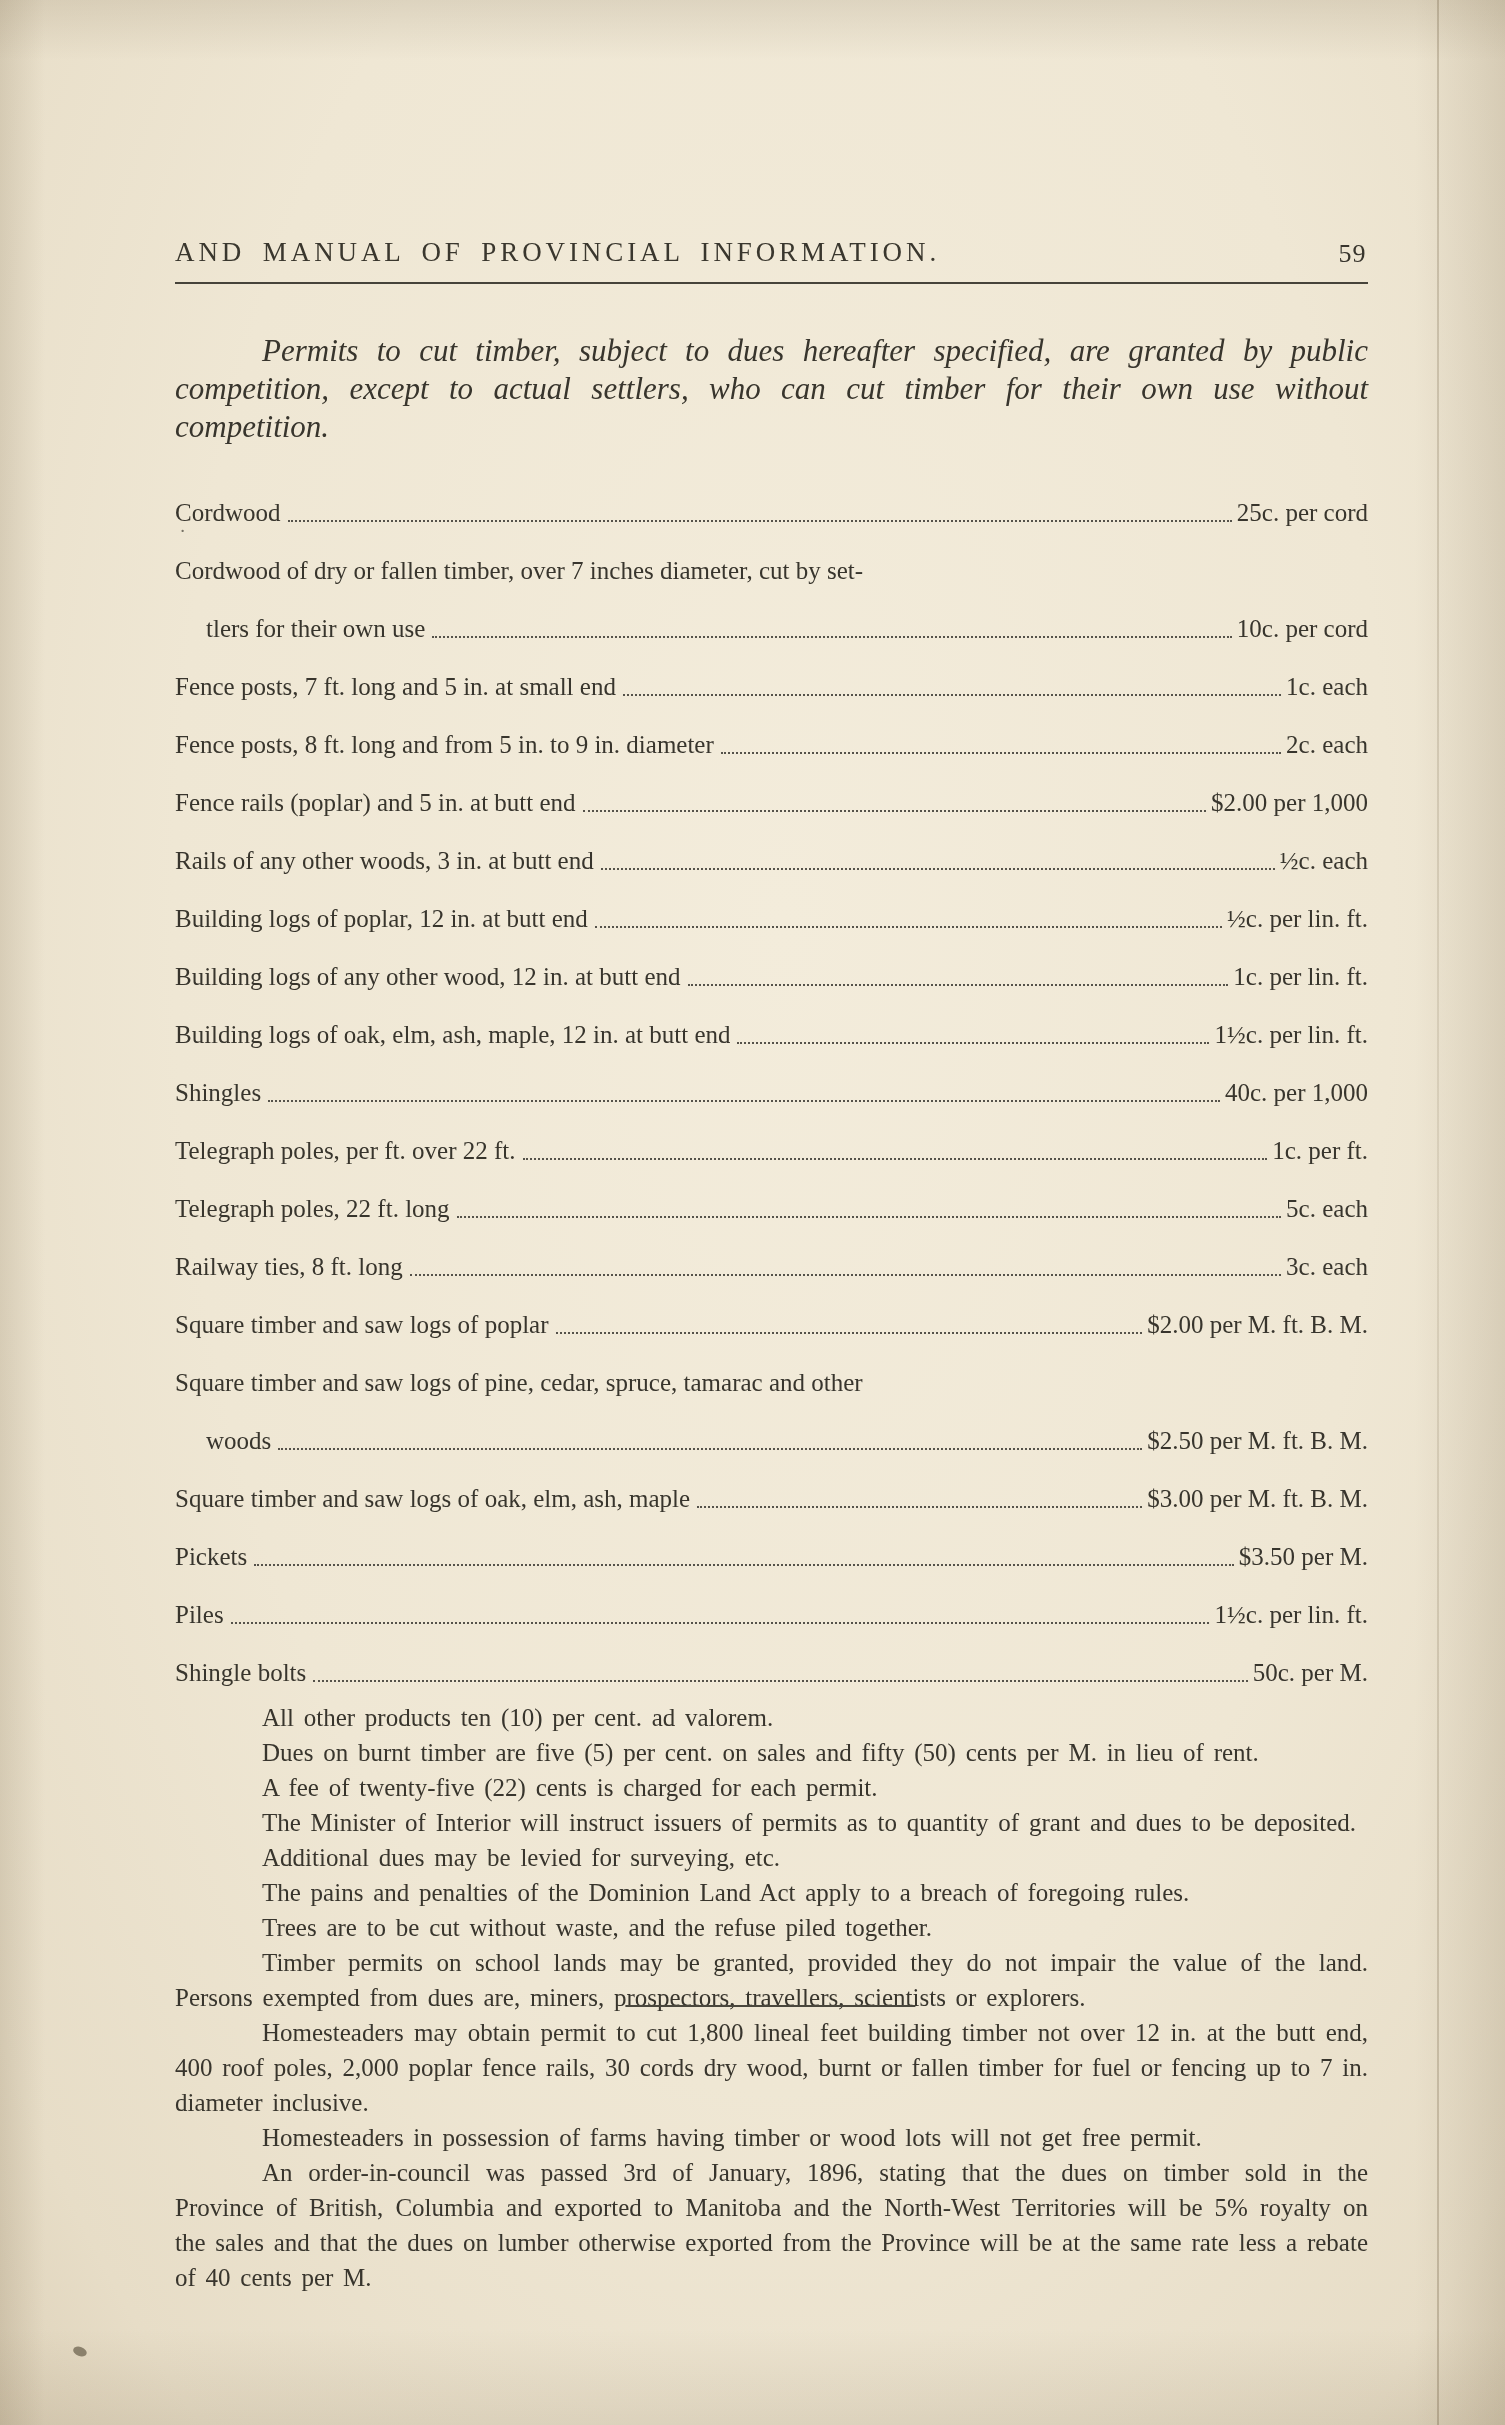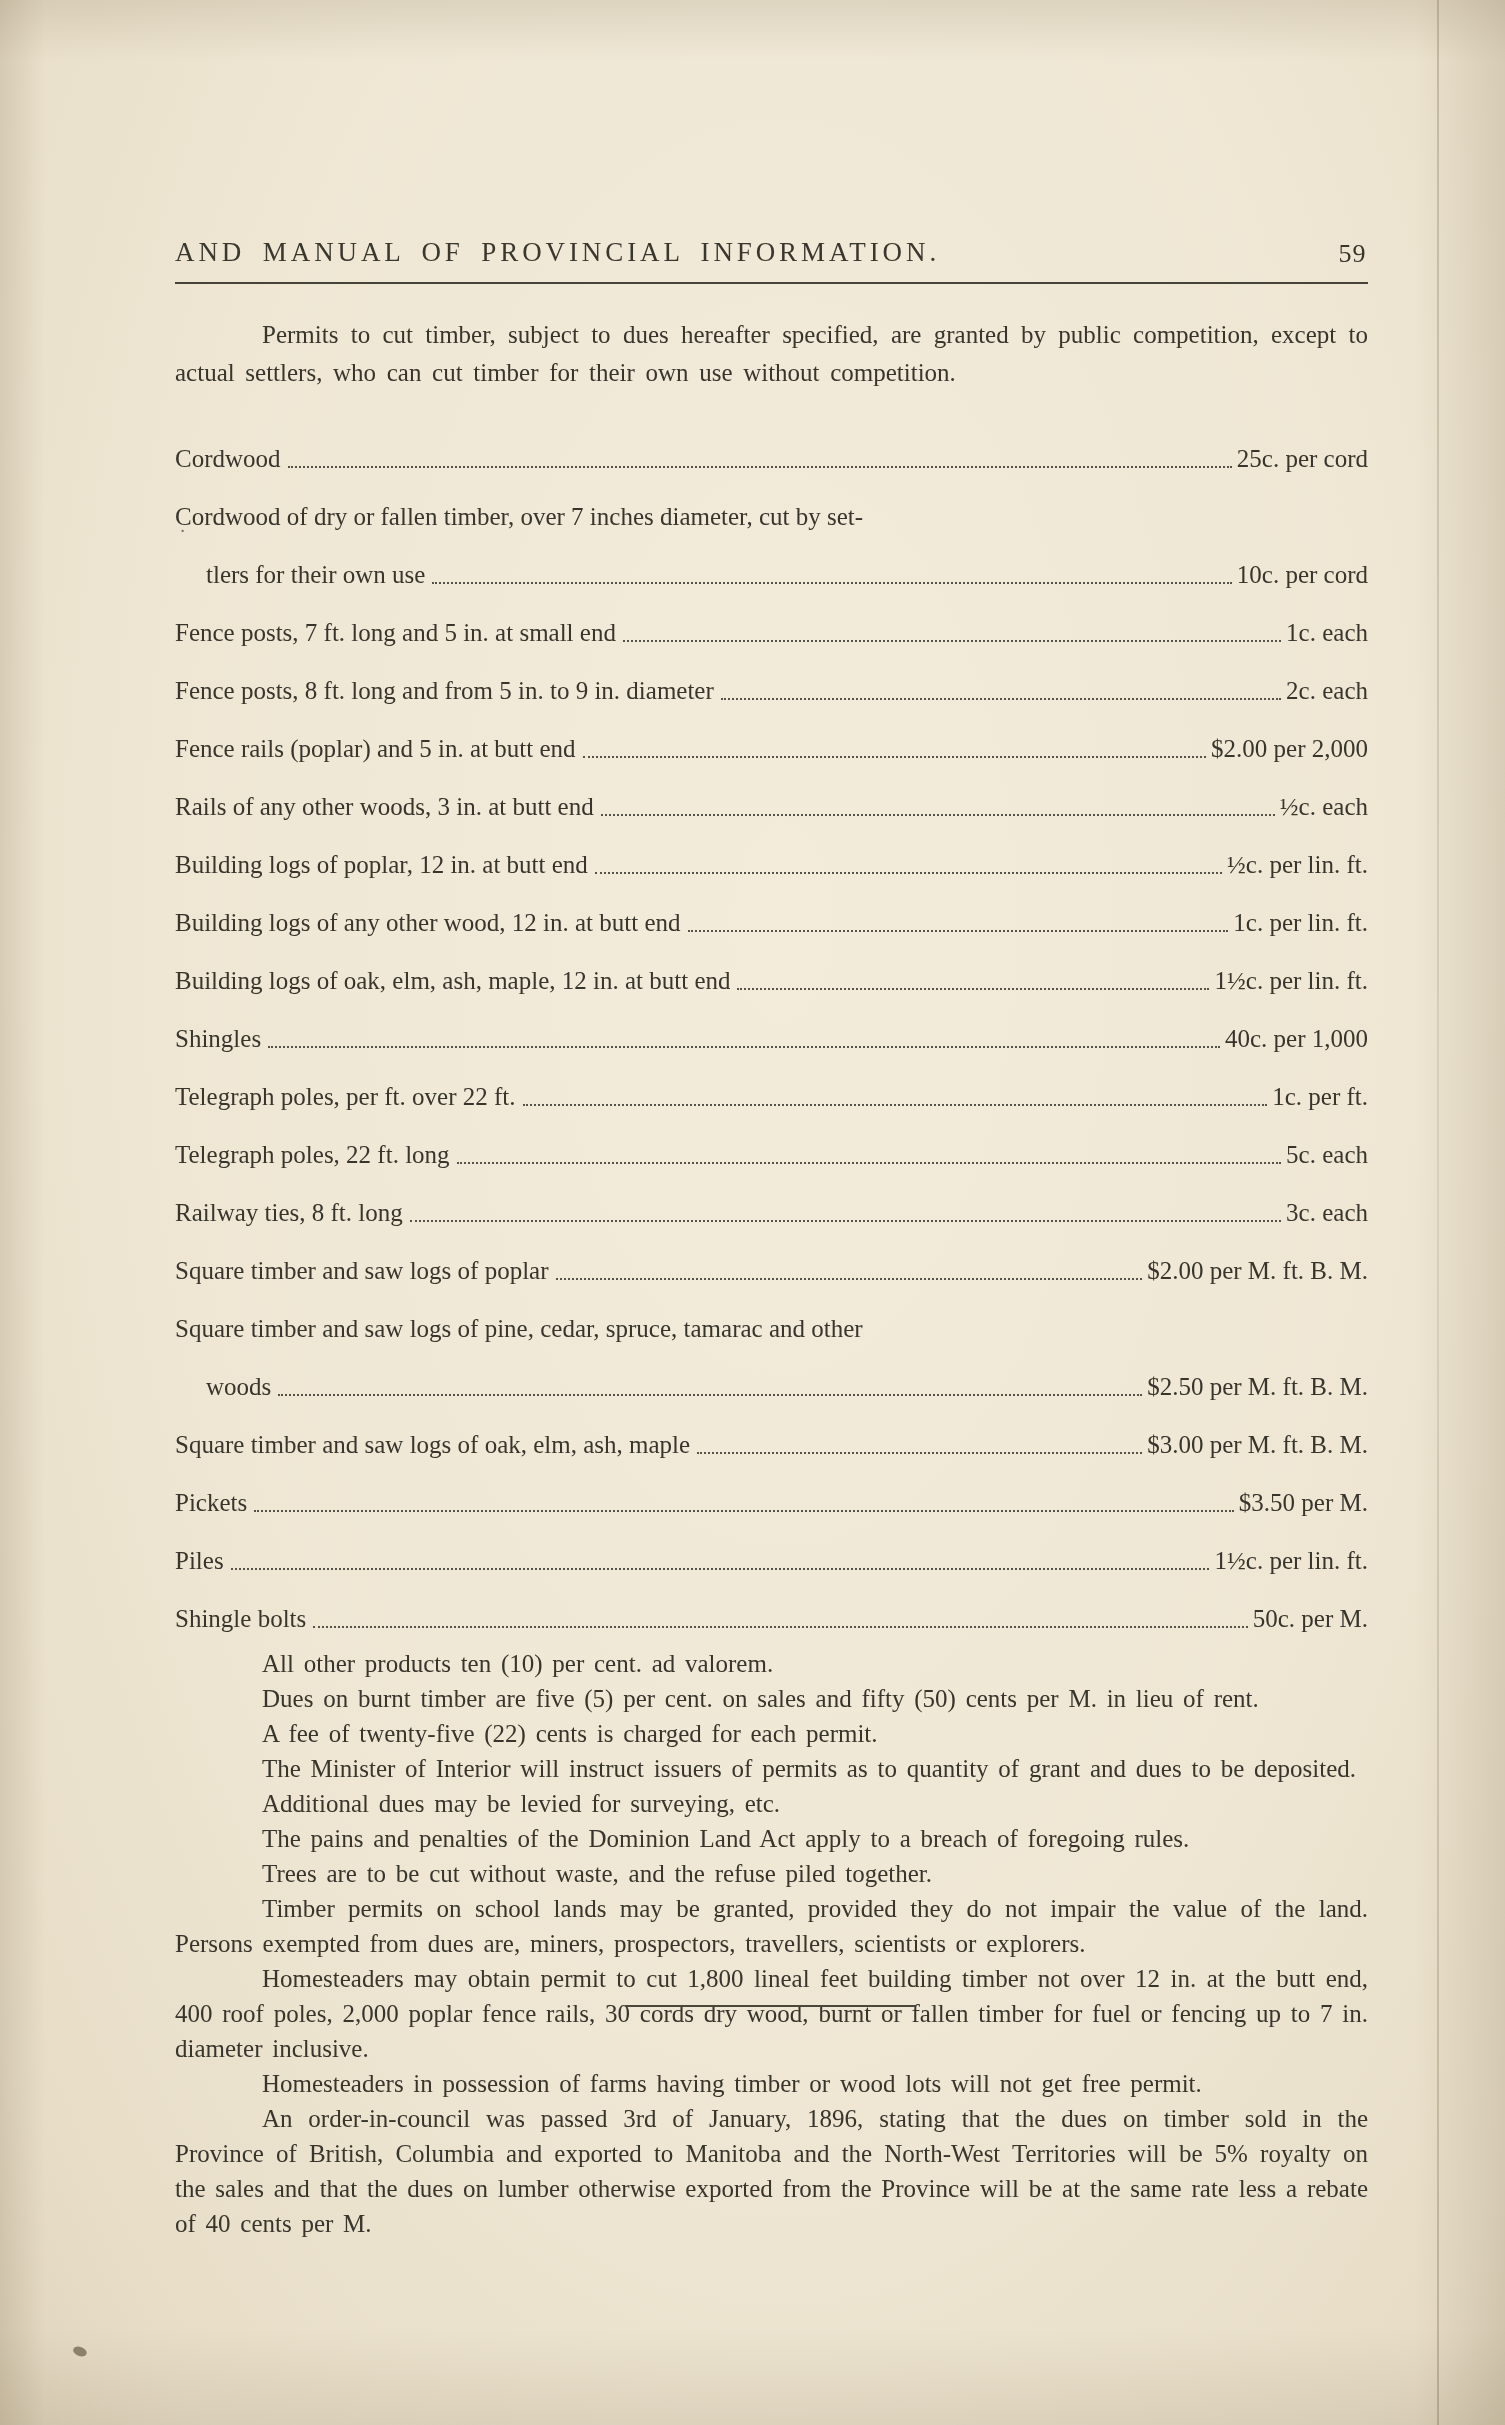--- a/index.html
+++ b/index.html
@@ -28,22 +28,22 @@
 
   .hdr { position:relative; text-align:left; }
   .hdr .title {
     font-size:27px; letter-spacing:3.9px; word-spacing:7px;
     color:#3a372e;
   }
   .hdr .pgnum { position:absolute; right:1.7px; top:1.7px; font-size:26px; letter-spacing:0.9px; }
   .rule { border:0; border-top:2.6px solid #46433a; margin:14px 0 0 0; }
 
   .intro {
-    margin:32px 0 0 0; font-size:25px; line-height:38px;
-    text-align:justify; text-indent:87px; word-spacing:4.4px;
+    margin:48px 0 0 0; font-size:31px; line-height:38px;
+    text-align:justify; text-indent:87px; word-spacing:4.4px;font-style:italic;
   }
   .margin-mark { position:absolute; left:5.2px; top:278px; font-size:19px; opacity:.65; }
 
   .price-list { margin-top:24.4px; font-size:25px; line-height:31px; }
   .price-list .row { display:flex; align-items:baseline; white-space:nowrap; }
   .price-list .row.indent { padding-left:31px; }
   .price-list .label { flex:0 1 auto; overflow:hidden;margin-top:27px; }
   .price-list .dots {
     flex:1 1 12.2px; min-width:12.2px; align-self:flex-end;
     border-bottom:2.6px dotted #55524a; margin:0 5.2px 6.1px 7px; height:0;
@@ -99,21 +99,21 @@
           <span class="price">1c. each</span>
         </div>
         <div class="row">
           <span class="label">Fence posts, 8 ft. long and from 5 in. to 9 in. diameter</span>
           <span class="dots"></span>
           <span class="price">2c. each</span>
         </div>
         <div class="row">
           <span class="label">Fence rails (poplar) and 5 in. at butt end</span>
           <span class="dots"></span>
-          <span class="price">$2.00 per 2,000</span>
+          <span class="price">$2.00 per 1,000</span>
         </div>
         <div class="row">
           <span class="label">Rails of any other woods, 3 in. at butt end</span>
           <span class="dots"></span>
           <span class="price">½c. each</span>
         </div>
         <div class="row">
           <span class="label">Building logs of poplar, 12 in. at butt end</span>
           <span class="dots"></span>
           <span class="price">½c. per lin. ft.</span>

